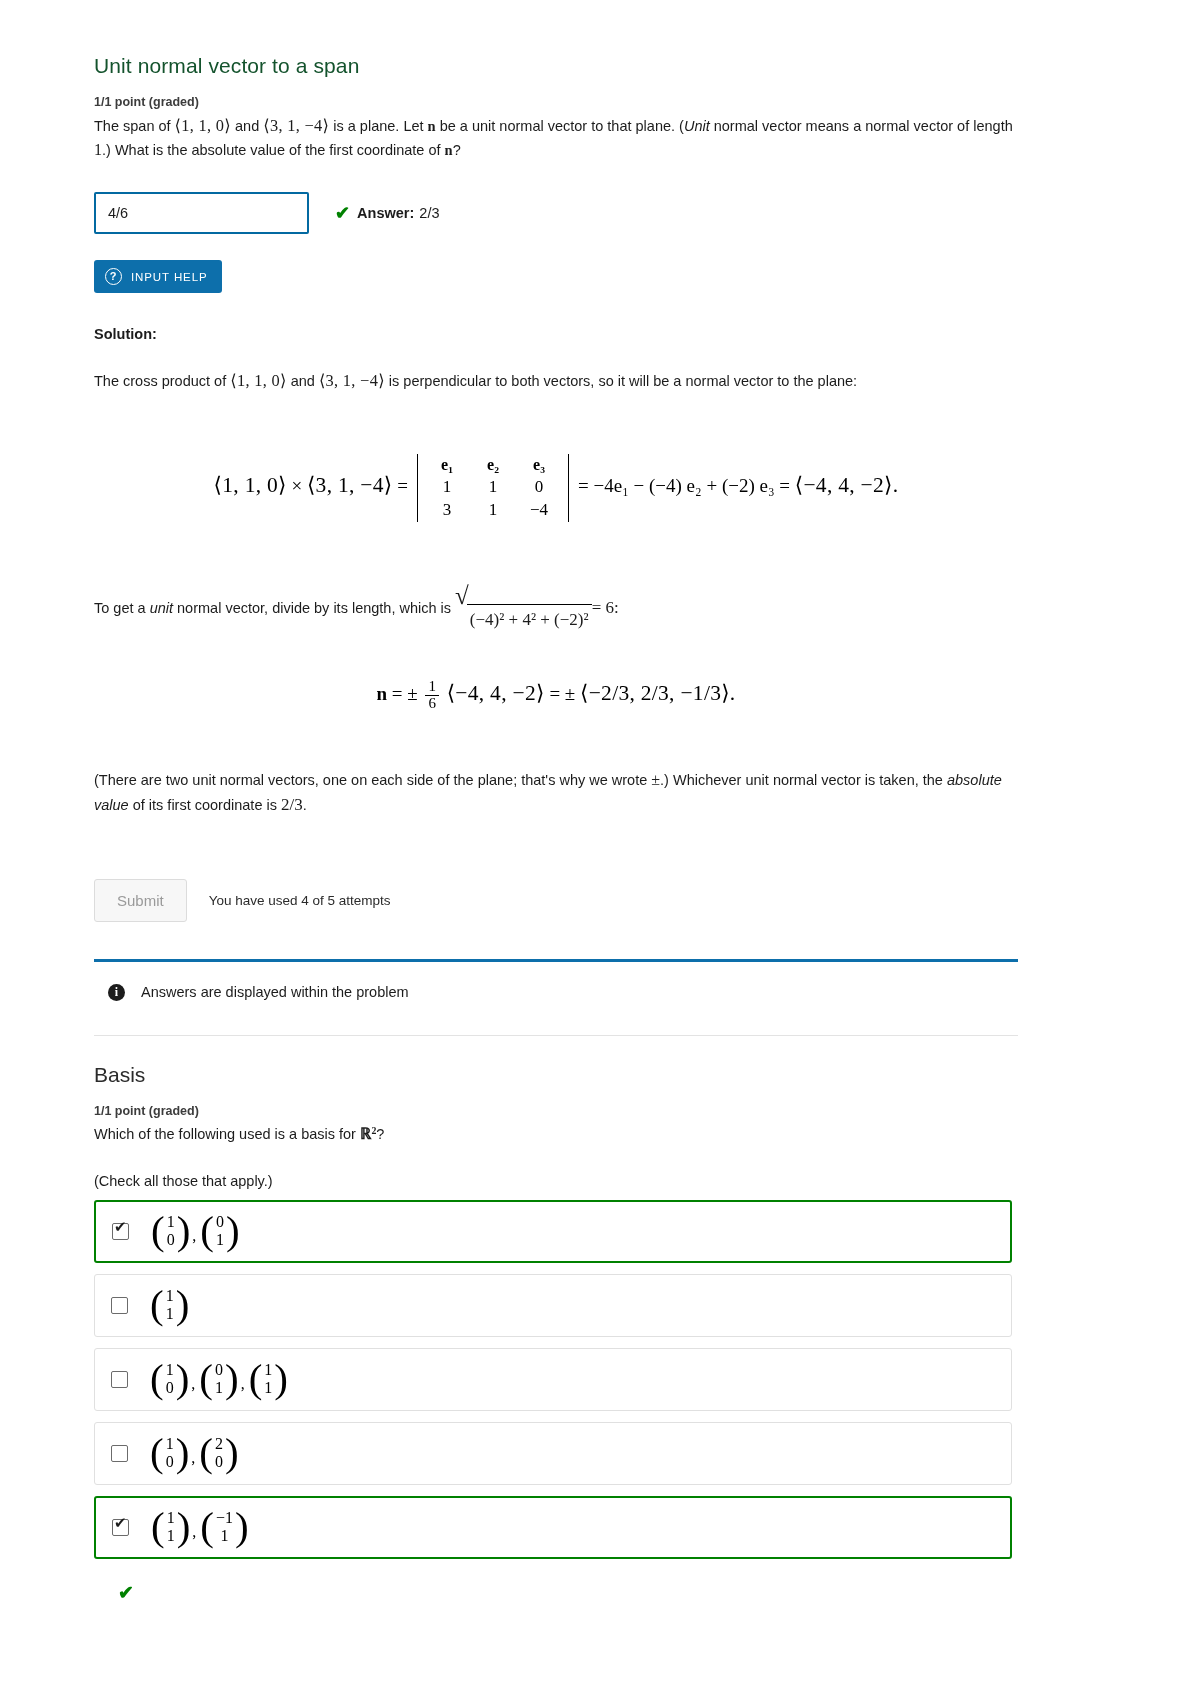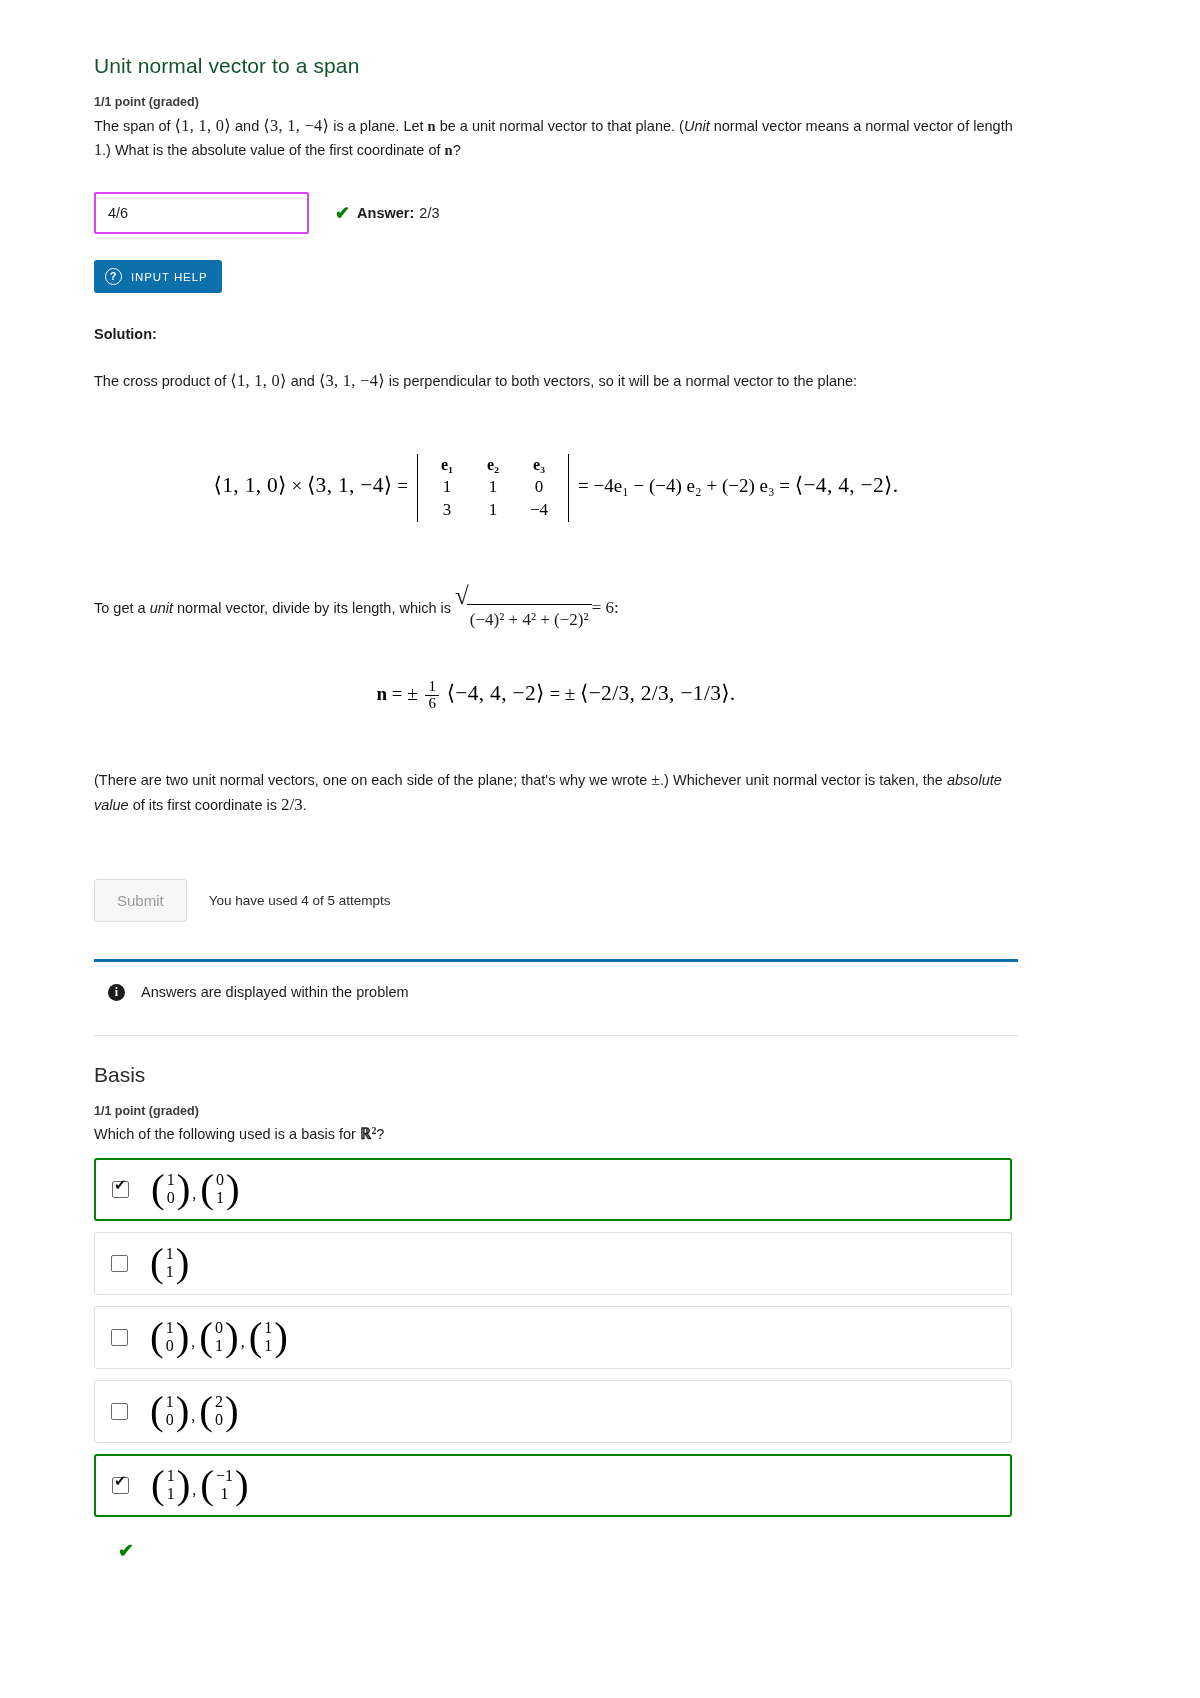--- a/index.html
+++ b/index.html
@@ -31,21 +31,21 @@
   
   .m { font-family:"Liberation Serif", serif; }
   .mb { font-family:"Liberation Serif", serif; font-weight:bold; font-style:normal; }
   .mnum { font-family:"Liberation Serif", serif; font-size:1.11em; }
   .ang { font-family:"Liberation Serif", serif; font-size:1.13em; letter-spacing:0.3px; }
   .sup { font-size:0.68em; vertical-align:0.52em; font-family:"Liberation Serif", serif; }
 
   
   .answer-row { display:flex; align-items:center; margin-top:29px; }
   .ans-input {
-    width:215px; height:42px; border:2px solid #d946ef; border-radius:2px;
+    width:215px; height:42px; border:2px solid #0369a1; border-radius:2px;
     background:#fff; padding:0 12px; font-size:14.5px; color:#1c1c1c;
     font-family:"Liberation Sans", sans-serif; outline:none;
   }
   .ans-correct { display:flex; align-items:center; margin-left:26px; font-size:14.5px; }
   .tick { color:#008100; font-size:18px; font-weight:bold; margin-right:7px; line-height:1; }
   .ans-label { font-weight:bold; color:#1c1c1c; }
   .ans-value { margin-left:5px; color:#1c1c1c; }
 
   
   .input-help {
@@ -238,20 +238,21 @@
       </div>
       <div class="hr"></div>
     </div>
 
     
     <h2 class="basis-title">Basis</h2>
     <div class="points">1/1 point (graded)</div>
 
     <p class="prompt"><span>Which of the following used is a basis for </span><span class="m bold" style="font-size:16px;">ℝ</span><span class="m bold sup">2</span><span>?</span></p>
 
+    <div class="check-note">(Check all those that apply.)</div>
 
     <div>
 
       <div class="choice correct">
         <span class="cbox checked"></span>
         <span class="vec-list">
           <span class="vec">
               <span class="paren">(</span>
               <span class="vec-col">
                 <span>1</span>

